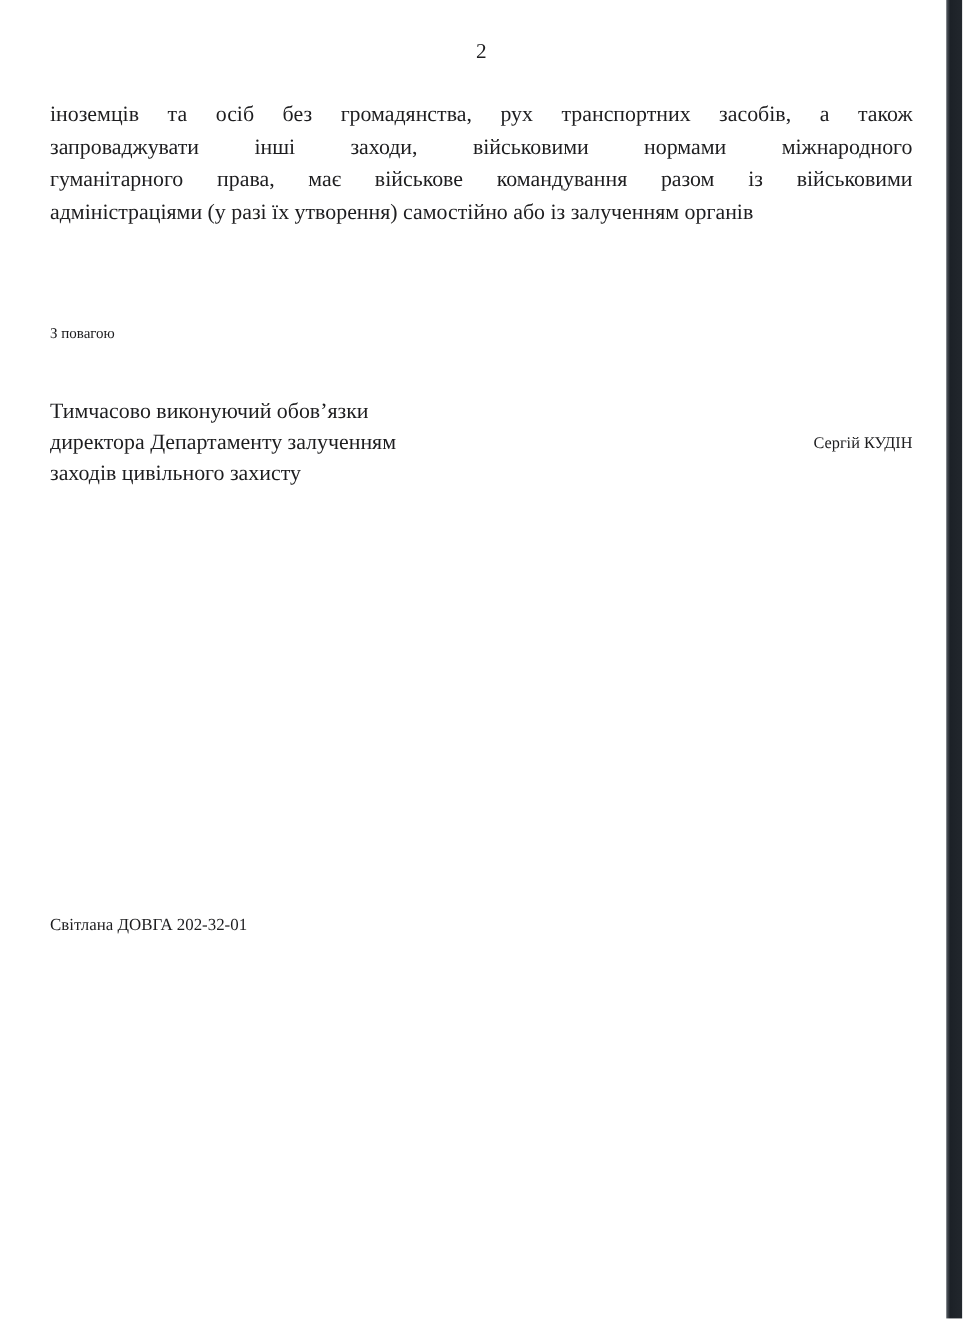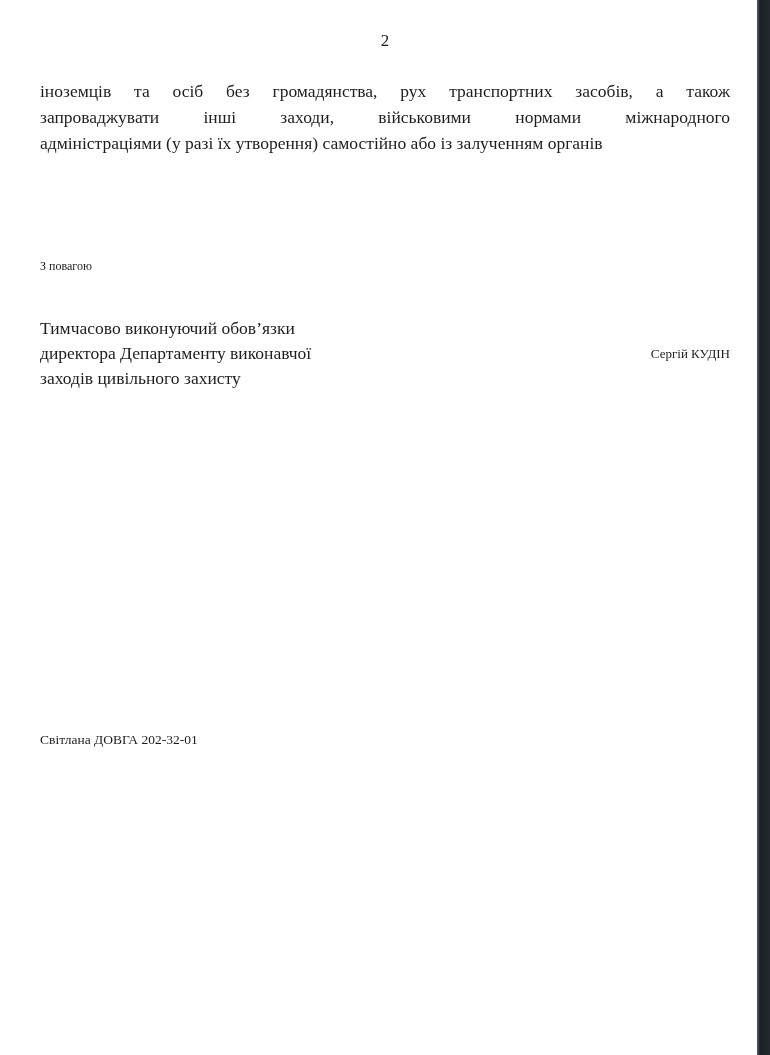--- a/index.html
+++ b/index.html
@@ -98,29 +98,30 @@
 
 <div class="viewport">
 
   <div class="doc-page">
 
     <div class="page-number">2</div>
 
     <div class="body-paragraph">
         <div class="jline">іноземців та осіб без громадянства, рух транспортних засобів, а також</div>
         <div class="jline">запроваджувати інші заходи, військовими нормами міжнародного</div>
+        <div class="jline">гуманітарного права, має військове командування разом із військовими</div>
         <div class="jline">адміністраціями (у разі їх утворення) самостійно або із залученням органів</div>
       </div>
 
     <div class="closing">З повагою</div>
 
     <div class="signature-row">
       <div class="signature-title">
           <div class="sline">Тимчасово виконуючий обов’язки</div>
-          <div class="sline">директора Департаменту виконавчої</div>
+          <div class="sline">директора Департаменту залученням</div>
           <div class="sline">заходів цивільного захисту</div>
         </div>
       <div class="signature-name">Сергій КУДІН</div>
     </div>
 
     <div class="typist-note">Світлана ДОВГА 202-32-01</div>
 
   </div>
 
   <div class="viewer-edge"></div>

